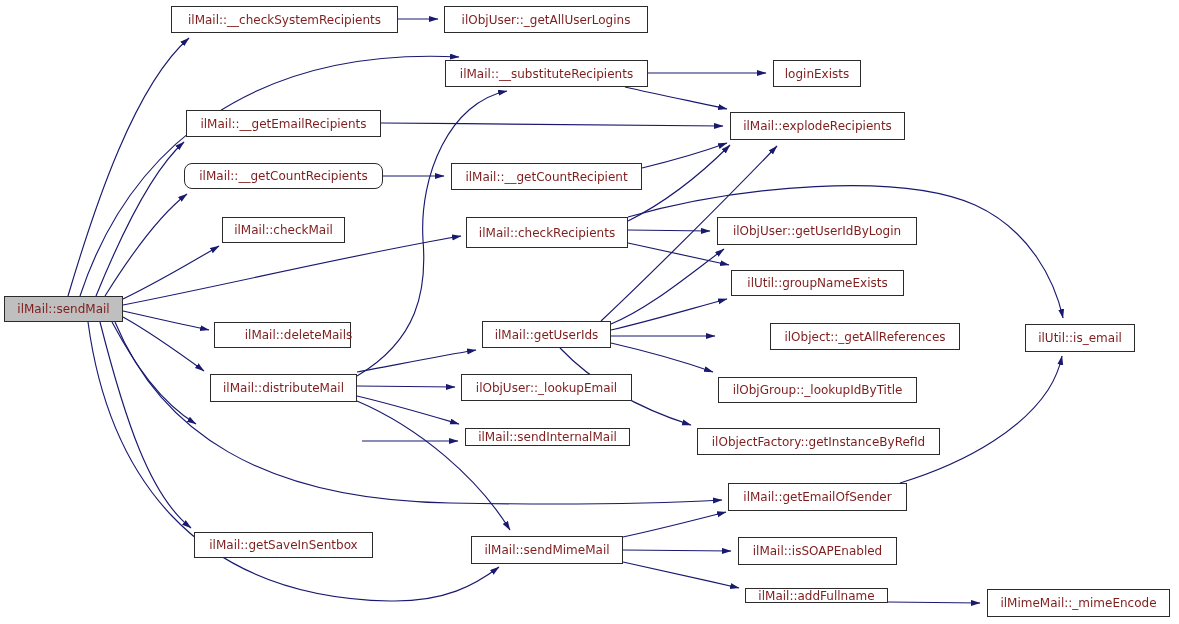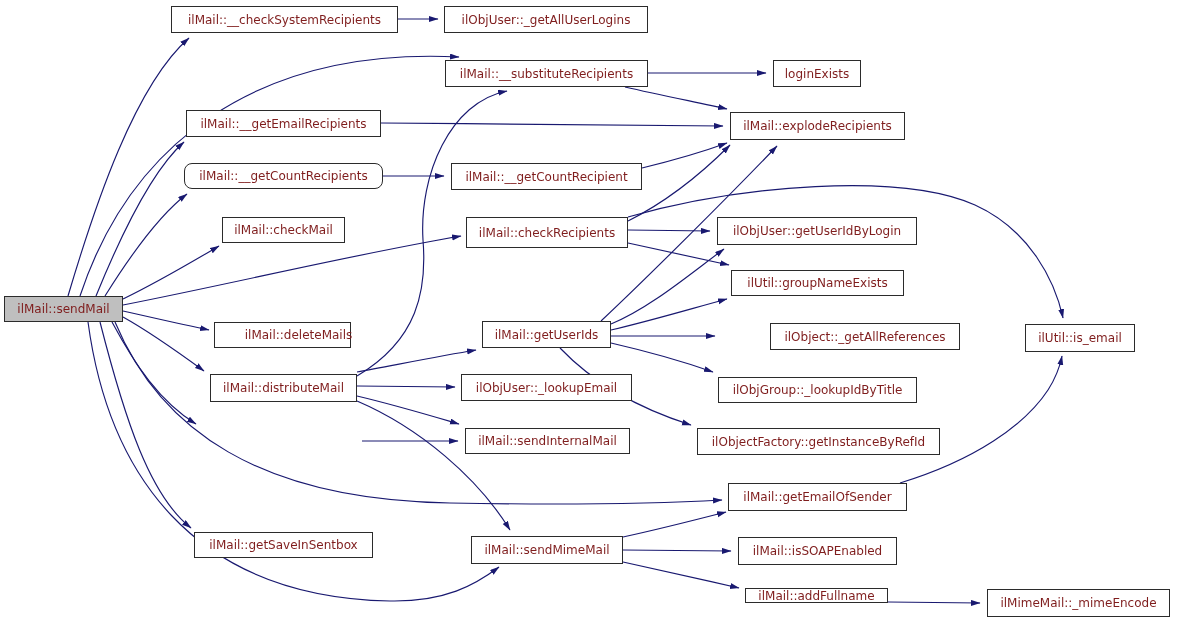--- a/index.html
+++ b/index.html
@@ -87,21 +87,21 @@
   <div class="node" style="left:466px; top:217px; width:162px; height:31px;">ilMail::checkRecipients</div>
   <div class="node" style="left:717px; top:217px; width:200px; height:28px;">ilObjUser::getUserIdByLogin</div>
   <div class="node" style="left:731px; top:270px; width:173px; height:26px;">ilUtil::groupNameExists</div>
   <div class="node" style="left:214px; top:322px; width:137px; height:26px;padding-left:32px;">ilMail::deleteMails</div>
   <div class="node" style="left:482px; top:321px; width:129px; height:27px;">ilMail::getUserIds</div>
   <div class="node" style="left:722px; top:323px; width:190px; height:27px;margin-left:48px;">ilObject::_getAllReferences</div>
   <div class="node" style="left:1025px;top:324px; width:110px; height:28px;">ilUtil::is_email</div>
   <div class="node" style="left:210px; top:374px; width:147px; height:28px;">ilMail::distributeMail</div>
   <div class="node" style="left:461px; top:374px; width:171px; height:27px;">ilObjUser::_lookupEmail</div>
   <div class="node" style="left:718px; top:377px; width:199px; height:26px;">ilObjGroup::_lookupIdByTitle</div>
-  <div class="node" style="left:465px; top:428px; width:165px; height:26px;">ilMail::sendInternalMail</div>
+  <div class="node" style="left:465px; top:428px; width:165px; height:18px;">ilMail::sendInternalMail</div>
   <div class="node" style="left:697px; top:428px; width:243px; height:27px;">ilObjectFactory::getInstanceByRefId</div>
   <div class="node" style="left:728px; top:483px; width:179px; height:28px;">ilMail::getEmailOfSender</div>
   <div class="node" style="left:194px; top:532px; width:179px; height:26px;">ilMail::getSaveInSentbox</div>
   <div class="node" style="left:471px; top:536px; width:152px; height:28px;">ilMail::sendMimeMail</div>
   <div class="node" style="left:738px; top:537px; width:159px; height:28px;">ilMail::isSOAPEnabled</div>
   <div class="node" style="left:745px; top:588px; width:143px; height:15px;">ilMail::addFullname</div>
   <div class="node" style="left:987px; top:589px; width:183px; height:28px;">ilMimeMail::_mimeEncode</div>
 
 </div>
 

